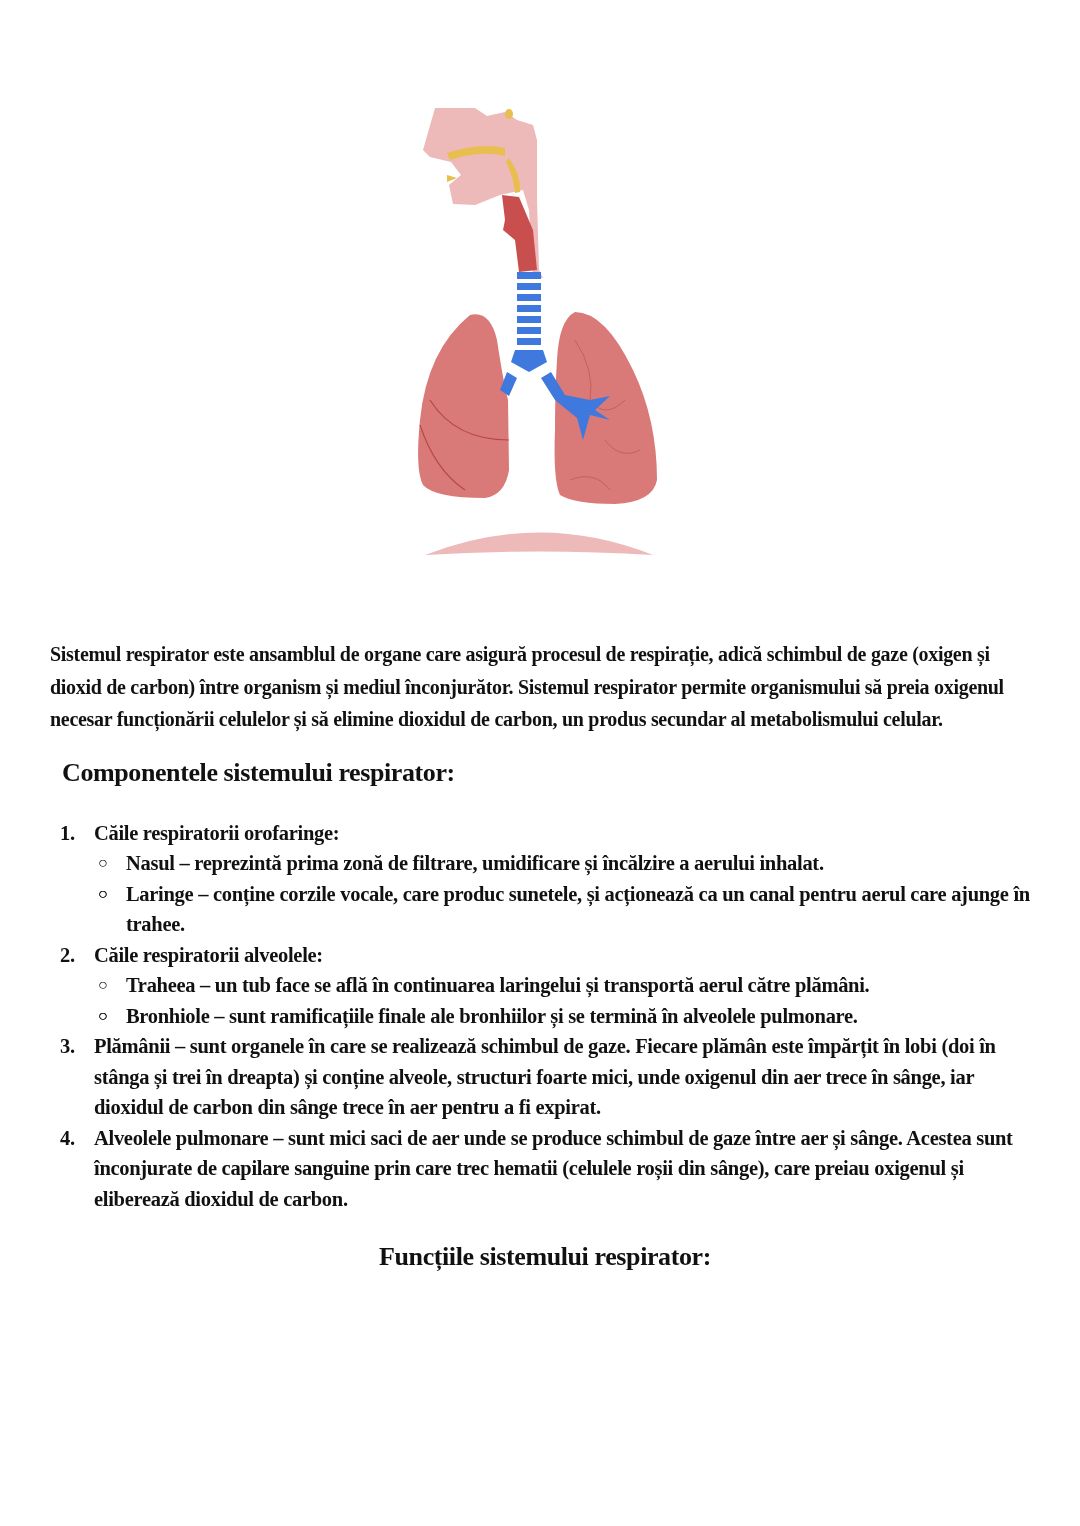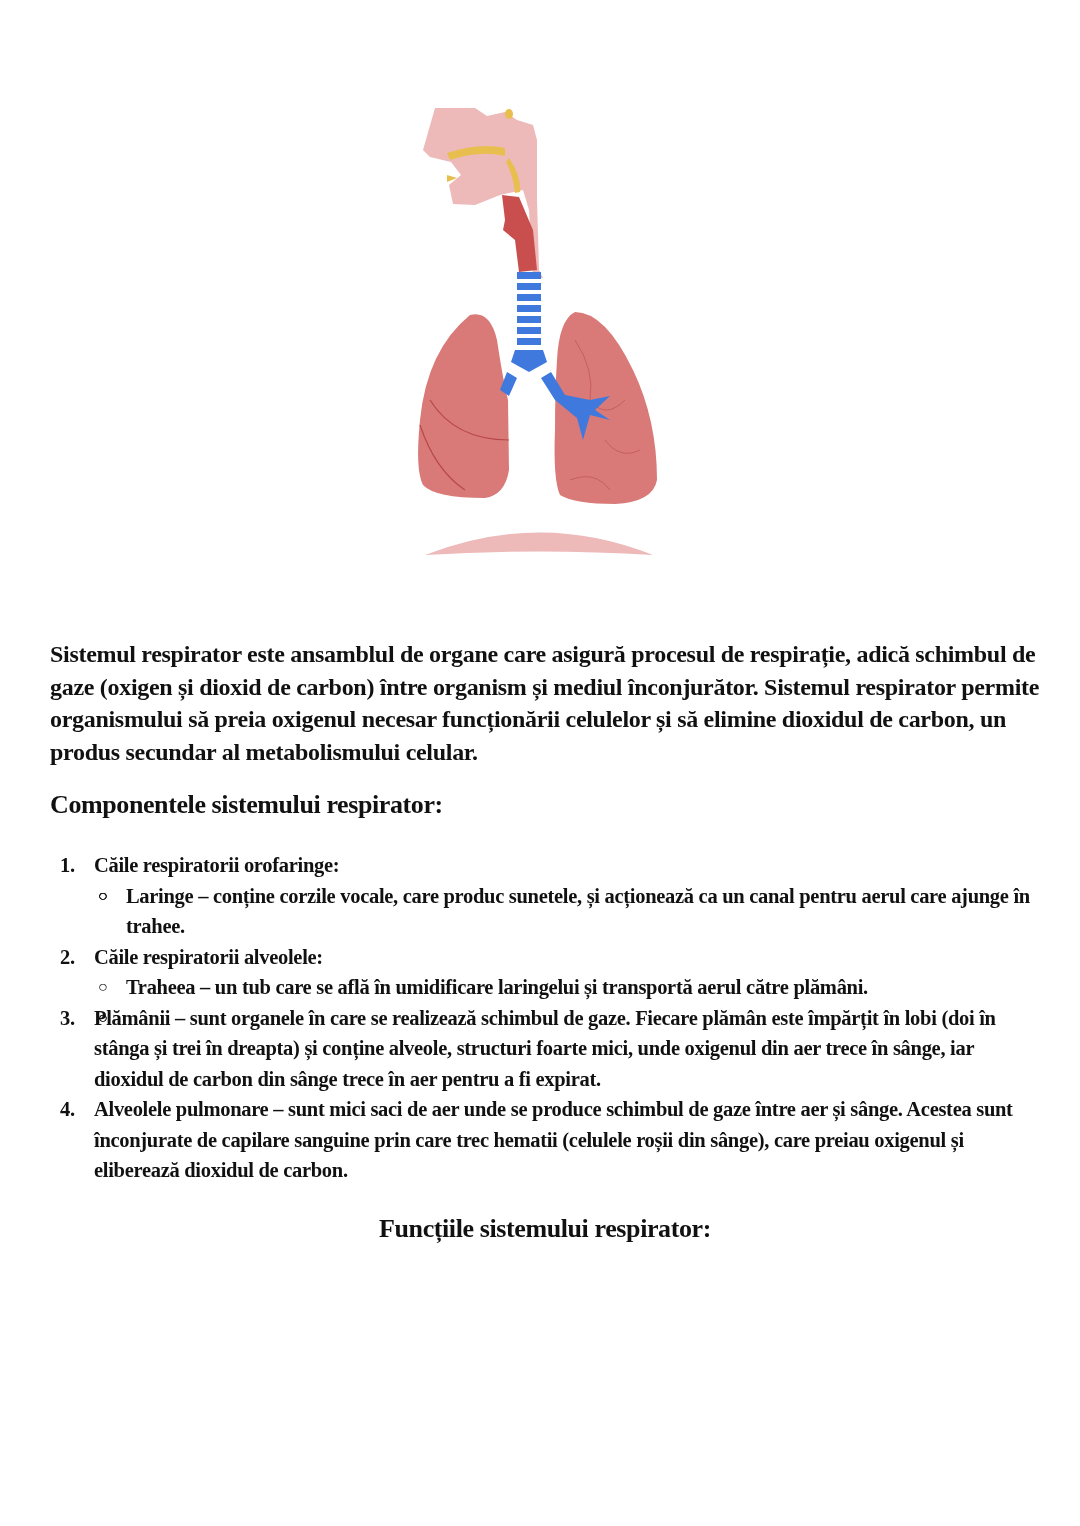--- a/index.html
+++ b/index.html
@@ -2,23 +2,23 @@
 <html><head>
   <meta charset="utf-8">
   <style>
     html, body { margin: 0; padding: 0; background: #ffffff; }
     body { width: 1080px; height: 1526px; position: relative; overflow: hidden;
            font-family: "DejaVu Serif", "Liberation Serif", serif; color: #111; }
     .figure { position: absolute; left: 405px; top: 100px; width: 270px; height: 470px; }
     .figure svg { width: 270px; height: 470px; display: block; }
     .content { position: absolute; left: 50px; top: 638px; width: 990px; }
     .intro { font-family: "Liberation Serif", "DejaVu Serif", serif; font-weight: bold;
-             font-size: 24px; line-height: 32.5px; letter-spacing: -0.3px; margin: 0; }
+             font-size: 20px; line-height: 32.5px; letter-spacing: -0.3px; margin: 0; }
     h2 { font-family: "Liberation Serif", "DejaVu Serif", serif; font-weight: bold;
-         font-size: 26px; margin: 0; letter-spacing: -0.4px; }
+         font-size: 26px; margin: 12px; letter-spacing: -0.4px; }
     .h-comp { margin-top: 22px; }
     .list { margin: 30px 0 0 0; padding: 0; list-style: none;
             font-family: "Liberation Serif", "DejaVu Serif", serif; font-weight: bold;
             font-size: 20.5px; line-height: 30.5px; letter-spacing: -0.3px; }
     .list > li { position: relative; padding-left: 44px; }
     .list > li .num { position: absolute; left: 10px; top: 0; }
     .sub { list-style: none; margin: 0; padding: 0; }
     .sub li { position: relative; padding-left: 76px; margin-left: -44px; }
     .sub li .bullet { position: absolute; left: 48px; top: 0; font-weight: normal; font-size: 16px; }
     .h-func { margin-top: 28px; text-align: center; }
@@ -65,32 +65,32 @@
 <div class="content">
   <p class="intro">Sistemul respirator este ansamblul de organe care asigură procesul de respirație, adică schimbul de gaze (oxigen și dioxid de carbon) între organism și mediul înconjurător. Sistemul respirator permite organismului să preia oxigenul necesar funcționării celulelor și să elimine dioxidul de carbon, un produs secundar al metabolismului celular.</p>
 
   <h2 class="h-comp">Componentele sistemului respirator:</h2>
 
   <ol class="list">
     <li>
       <span class="num">1.</span>
       <span>Căile respiratorii orofaringe:</span>
       <ul class="sub">
-        <li><span class="bullet">○</span></li>
+        <li><span class="bullet">○</span><span>Nasul – reprezintă prima zonă de filtrare, umidificare și încălzire a aerului inhalat.</span></li>
         <li><span class="bullet">○</span></li>
         <li><span class="bullet">○</span><span>Laringe – conține corzile vocale, care produc sunetele, și acționează ca un canal pentru aerul care ajunge în trahee.</span></li>
       </ul>
     </li>
     <li>
       <span class="num">2.</span>
       <span>Căile respiratorii alveolele:</span>
       <ul class="sub">
-        <li><span class="bullet">○</span><span>Traheea – un tub care se află în umidificare laringelui și transportă aerul către plămâni.</span></li>
+        <li><span class="bullet">○</span><span>Traheea – un tub face se află în continuarea laringelui și transportă aerul către plămâni.</span></li>
         <li><span class="bullet">○</span></li>
-        <li><span class="bullet">○</span></li>
+        <li><span class="bullet">○</span><span>Bronhiole – sunt ramificațiile finale ale bronhiilor și se termină în alveolele pulmonare.</span></li>
       </ul>
     </li>
     <li>
       <span class="num">3.</span>
       <span>Plămânii – sunt organele în care se realizează schimbul de gaze. Fiecare plămân este împărțit în lobi (doi în stânga și trei în dreapta) și conține alveole, structuri foarte mici, unde oxigenul din aer trece în sânge, iar dioxidul de carbon din sânge trece în aer pentru a fi expirat.</span>
     </li>
     <li>
       <span class="num">4.</span>
       <span>Alveolele pulmonare – sunt mici saci de aer unde se produce schimbul de gaze între aer și sânge. Acestea sunt înconjurate de capilare sanguine prin care trec hematii (celulele roșii din sânge), care preiau oxigenul și eliberează dioxidul de carbon.</span>
     </li>

